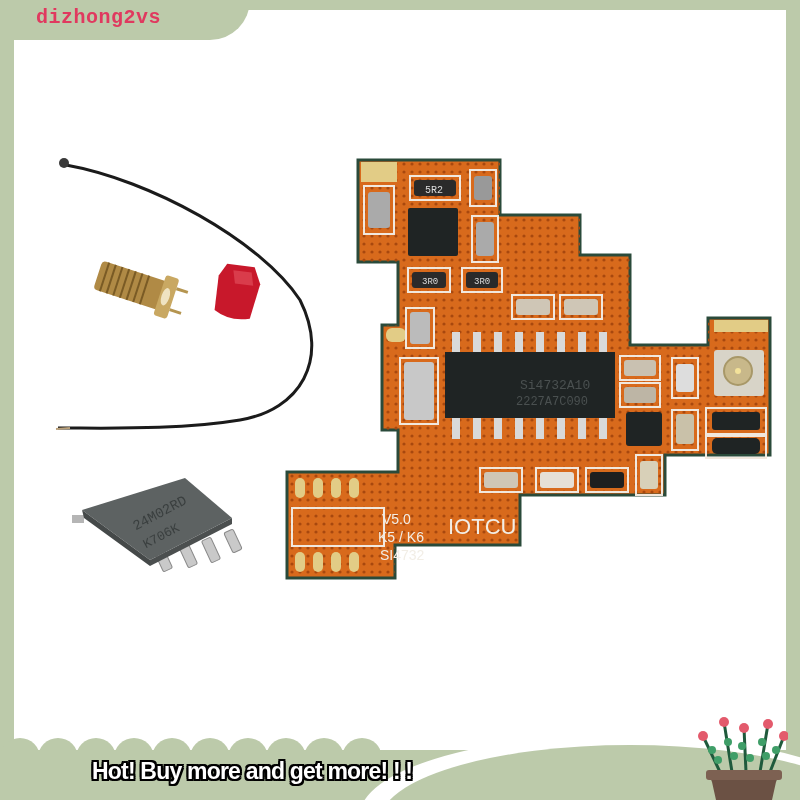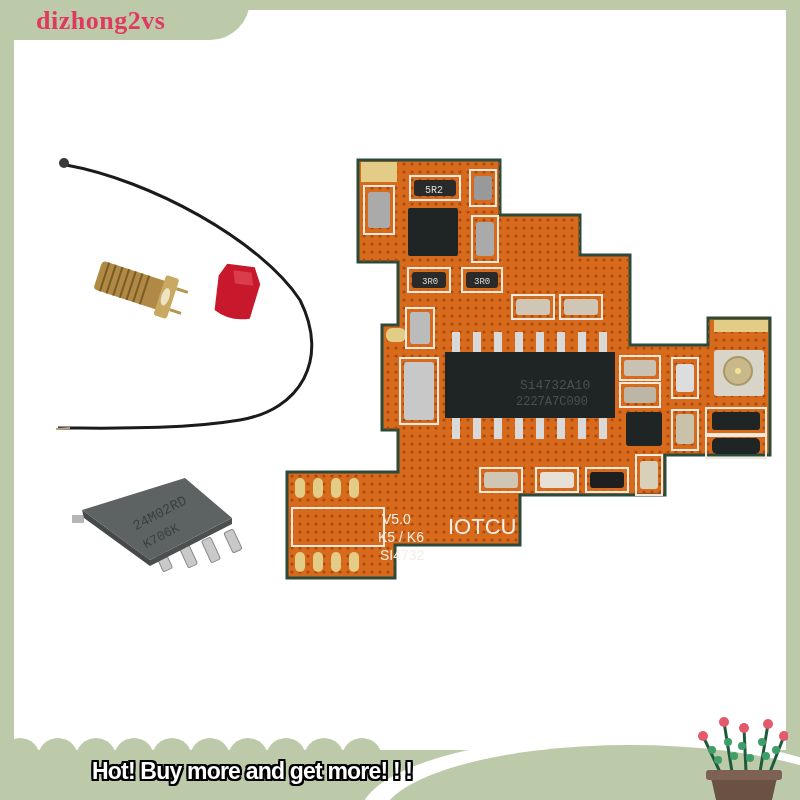--- a/index.html
+++ b/index.html
@@ -10,21 +10,21 @@
   .canvas {
     position: absolute; left: 14px; top: 10px; width: 772px; height: 740px;
     background: #ffffff;
   }
   .brand-tab {
     position: absolute; left: 0; top: 0; width: 250px; height: 40px;
     background: #bccaaa; border-bottom-right-radius: 40px;
   }
   .brand {
     position: absolute; left: 36px; top: 6px;
-    font-family: Liberation Serif, serif; font-size: 26px; font-weight: bold;
+    font-family: Liberation Mono, monospace; font-size: 20px; font-weight: bold;
     color: #e0395f; letter-spacing: 0.5px;
   }
 
   
   .banner {
     position: absolute; left: 0; top: 752px; width: 800px; height: 48px; background: #bccaaa;
   }
   .scallops { position: absolute; left: 0; top: 728px; width: 380px; height: 30px; }
   .promo {
     position: absolute; left: 92px; top: 758px;

